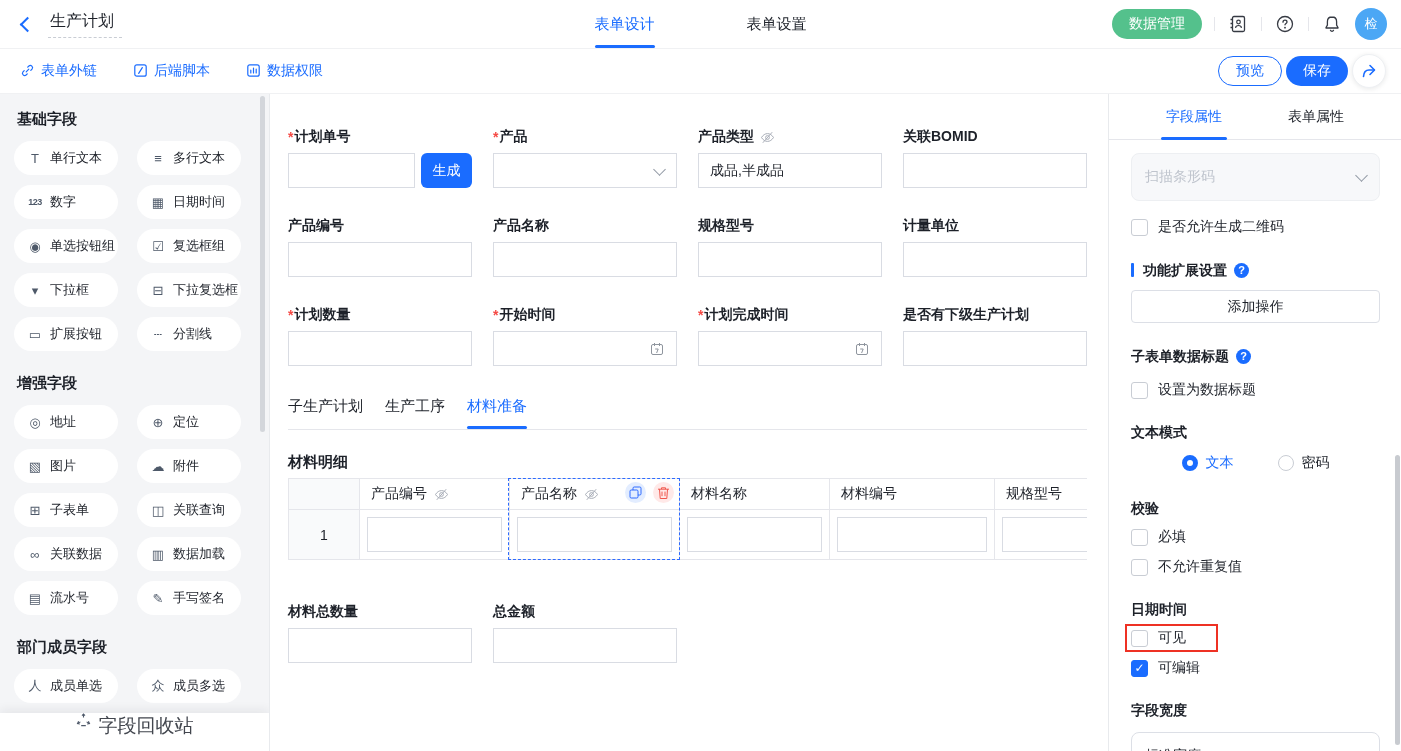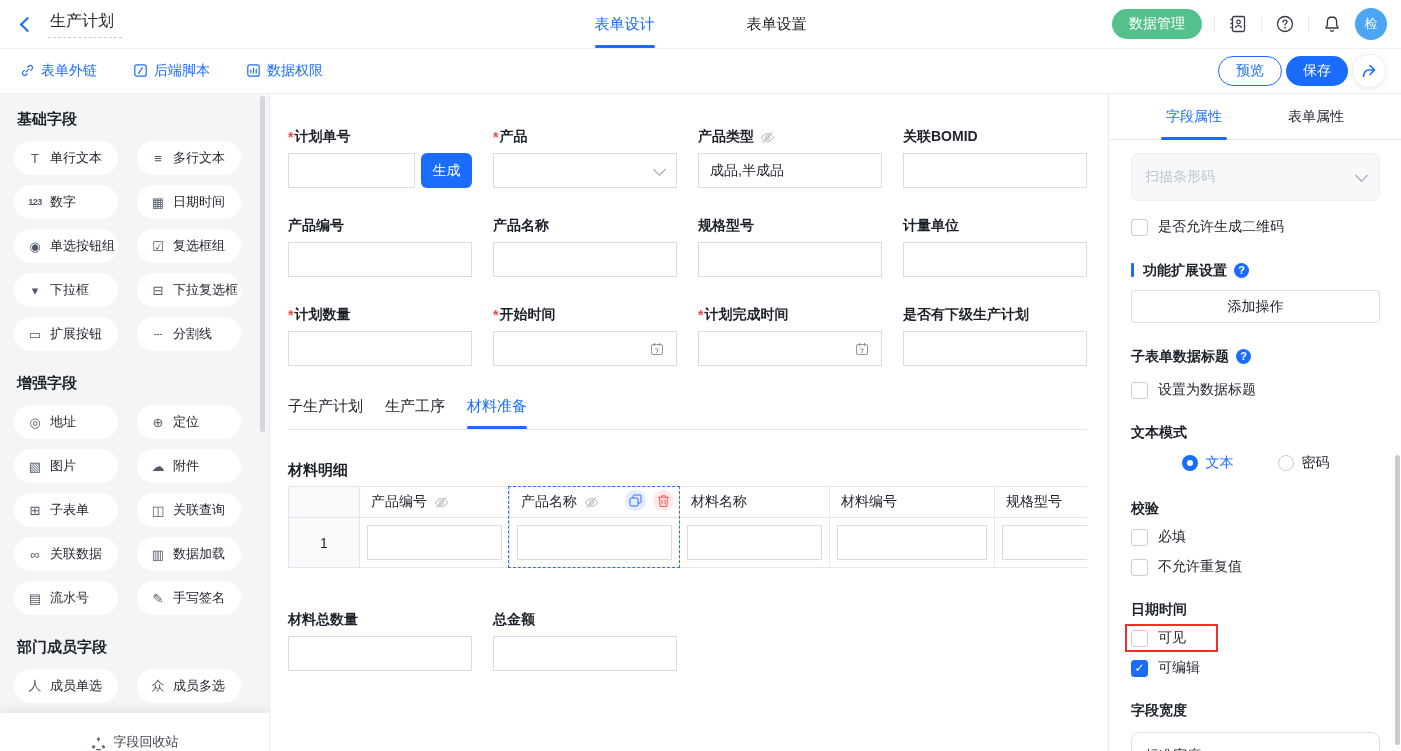--- a/index.html
+++ b/index.html
@@ -32,42 +32,42 @@
   .share-btn{width:32px;height:32px;border-radius:50%;background:#fff;border:1px solid #EEF0F3;box-shadow:0 1px 5px rgba(31,35,41,.1);display:flex;align-items:center;justify-content:center;cursor:pointer}
   
   .sidebar{position:absolute;top:94px;left:0;width:270px;bottom:0;background:#F4F5F7;border-right:1px solid #E8EAED;box-sizing:border-box;overflow:hidden}
   .sb-inner{padding:16px 0 0 14px}
   .sb-title{font-size:15px;font-weight:700;margin:0 0 13px 3px;line-height:18px}
   .sb-grid{display:grid;grid-template-columns:104px 104px;gap:10px 19px;margin-bottom:23px}
   .sb-pill{height:34px;background:#fff;border-radius:17px;display:flex;align-items:center;padding-left:13px;gap:7px;font-size:13px;cursor:grab;box-sizing:border-box;white-space:nowrap;overflow:hidden}
   .sb-ic{color:#4E5969;font-size:13px;width:16px;text-align:center;flex:0 0 auto}
   .sb-ic.tiny{font-size:9px;font-weight:700;letter-spacing:-0.5px}
   .sb-thumb{position:absolute;top:2px;right:4px;width:5px;height:336px;background:#D3D6DB;border-radius:3px}
-  .recycle{position:absolute;left:0;bottom:0;width:100%;height:38px;background:#fff;box-shadow:0 -3px 10px rgba(31,35,41,.07);display:flex;align-items:flex-end;justify-content:center;gap:8px;font-size:13px;color:#42464E;cursor:pointer;z-index:2}
+  .recycle{position:absolute;left:0;bottom:0;width:100%;height:38px;background:#fff;box-shadow:0 -3px 10px rgba(31,35,41,.07);display:flex;align-items:flex-start;justify-content:center;gap:8px;font-size:19px;color:#42464E;cursor:pointer;z-index:2}
   
   .canvas{position:absolute;top:94px;left:270px;width:838px;bottom:0;background:#fff;overflow:hidden;box-sizing:border-box;padding:35px 0 0 18px}
   .frow{display:flex;gap:21px;margin-bottom:30px}
   .fcell{width:184px;flex:0 0 auto}
   .flabel{display:flex;align-items:center;font-size:14px;font-weight:600;margin-bottom:8px;height:16px}
   .req{color:#F54A45;margin-right:1px}
   .flabel .eye{margin-left:6px;display:flex}
   .inp{height:35px;border:1px solid #D9DCE3;border-radius:0;background:#fff;position:relative;box-sizing:border-box;display:flex;align-items:center;padding:0 11px;font-size:14px;color:#1D2129}
   .chev{width:8px;height:8px;border-right:1.5px solid #9098A3;border-bottom:1.5px solid #9098A3;transform:rotate(45deg);margin-top:-4px}
   .inp .chev,.inp .cal{position:absolute;right:12px;top:50%}
   .inp .chev{margin-top:-6px}
   .inp .cal{transform:translateY(-50%)}
   .ib{display:flex;gap:6px}
   .ib .inp{width:127px;flex:0 0 auto}
   .gen-btn{width:54px;height:35px;background:#1A6CFF;color:#fff;border:none;border-radius:6px;font-size:14px;cursor:pointer;font-family:Liberation Mono, monospace;padding:0}
   .subtabs{display:flex;gap:22px;margin-top:8px}
   .subtab{font-size:15px;line-height:20px;padding-bottom:13px;position:relative;cursor:pointer}
   .subtab.active{color:#1A6CFF}
   .subtab.active::after{content:"";position:absolute;left:0;right:0;bottom:0;height:3px;background:#1A6CFF;border-radius:2px}
   .cdivider{width:799px;height:1px;background:#E5E6EB}
-  .sf-title{font-size:15px;font-weight:700;margin:30px 0 6px;line-height:20px}
+  .sf-title{font-size:15px;font-weight:700;margin:22px 0 6px;line-height:20px}
   .tbl-clip{width:799px;overflow:hidden}
   .tbl{display:flex;width:845px;border:1px solid #E5E6EB;box-sizing:border-box}
   .tcol{flex:0 0 auto;border-left:1px solid #E5E6EB;box-sizing:border-box;background:#fff}
   .tcol.first{border-left:none;background:#F9FAFB}
   .th{height:31px;display:flex;align-items:center;padding:0 11px;font-size:14px;gap:7px;border-bottom:1px solid #E5E6EB;box-sizing:border-box;cursor:pointer}
   .td{height:49px;display:flex;align-items:center;padding:0 7px;box-sizing:border-box}
   .td .inp{width:100%}
   .tcol.first .td{justify-content:center;font-size:14px;color:#1D2129}
   .tcol.selected{outline:1.5px dashed #2E6BFF;position:relative}
   .badges{position:absolute;top:3px;right:5px;display:flex;gap:7px;z-index:3}

